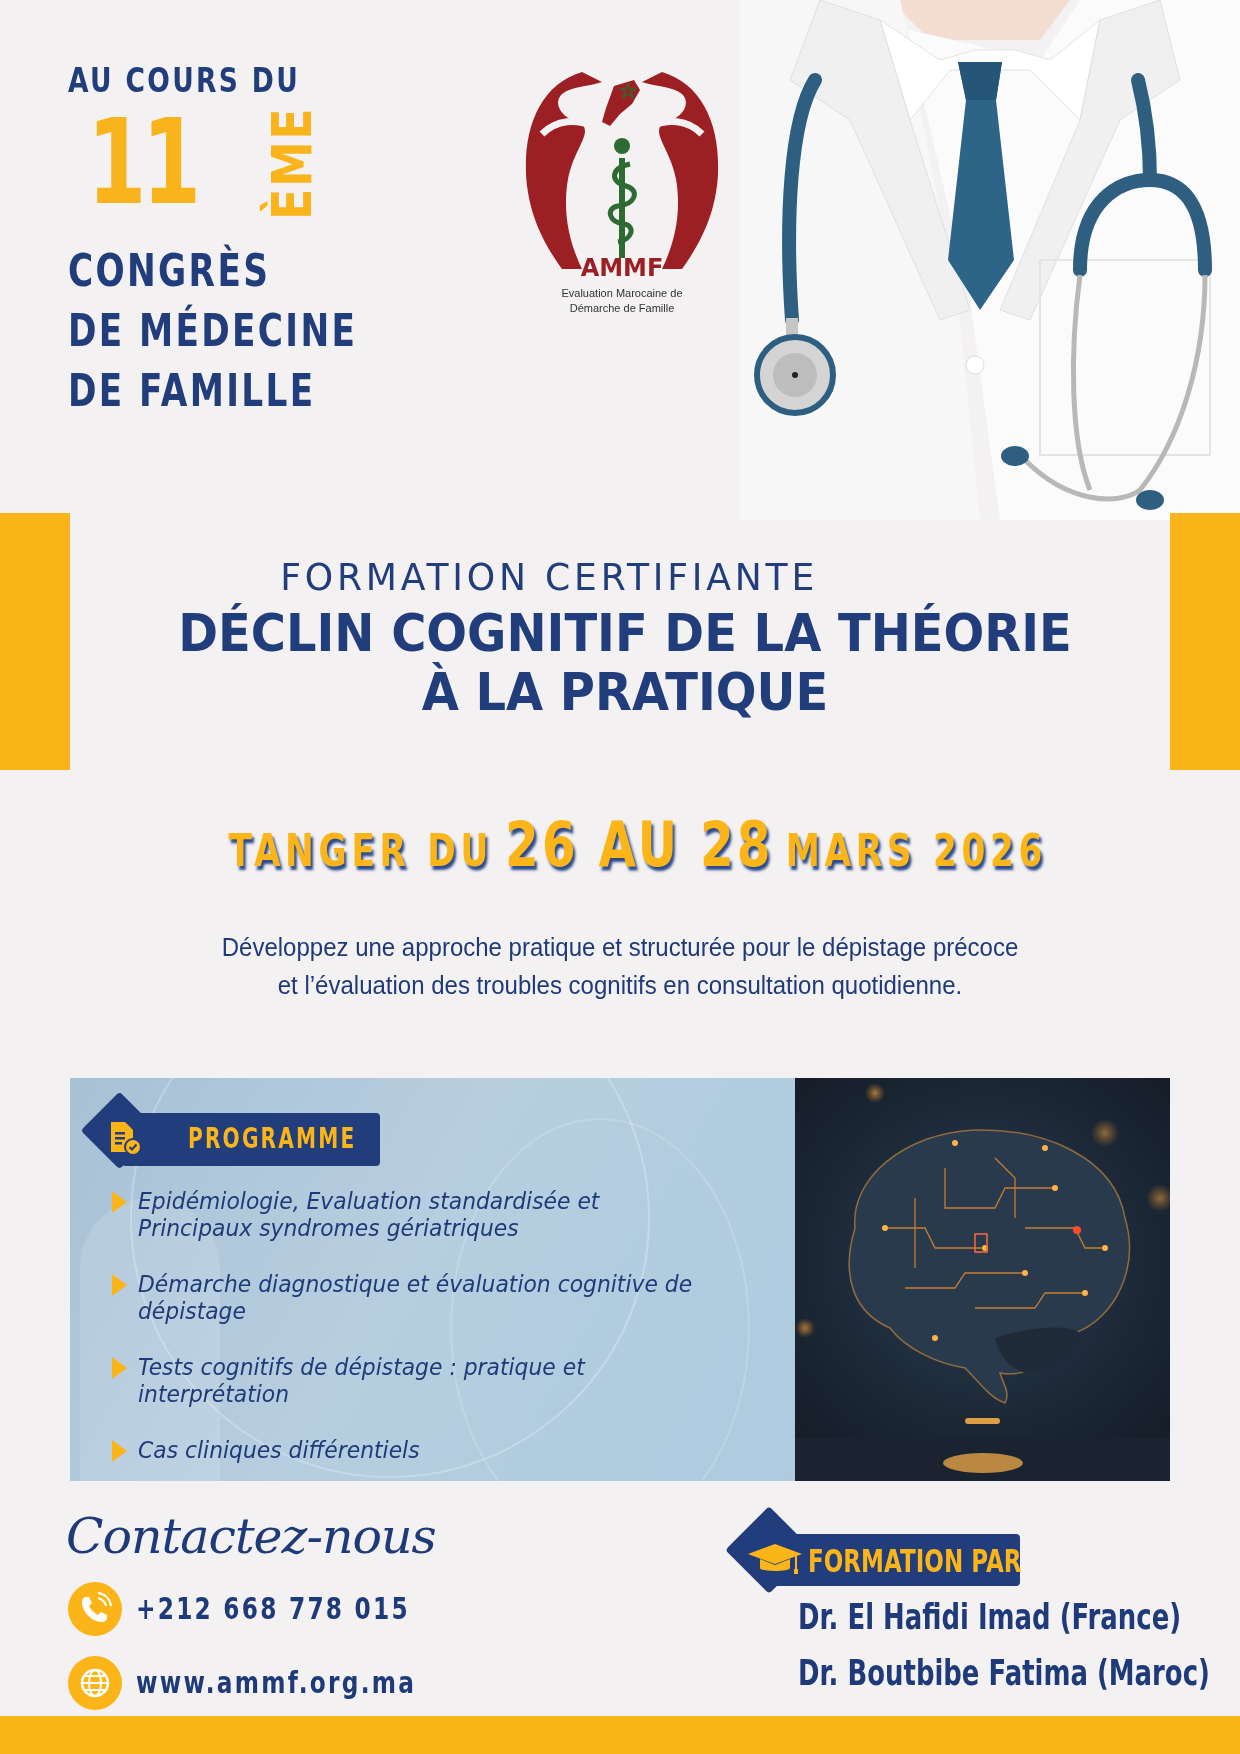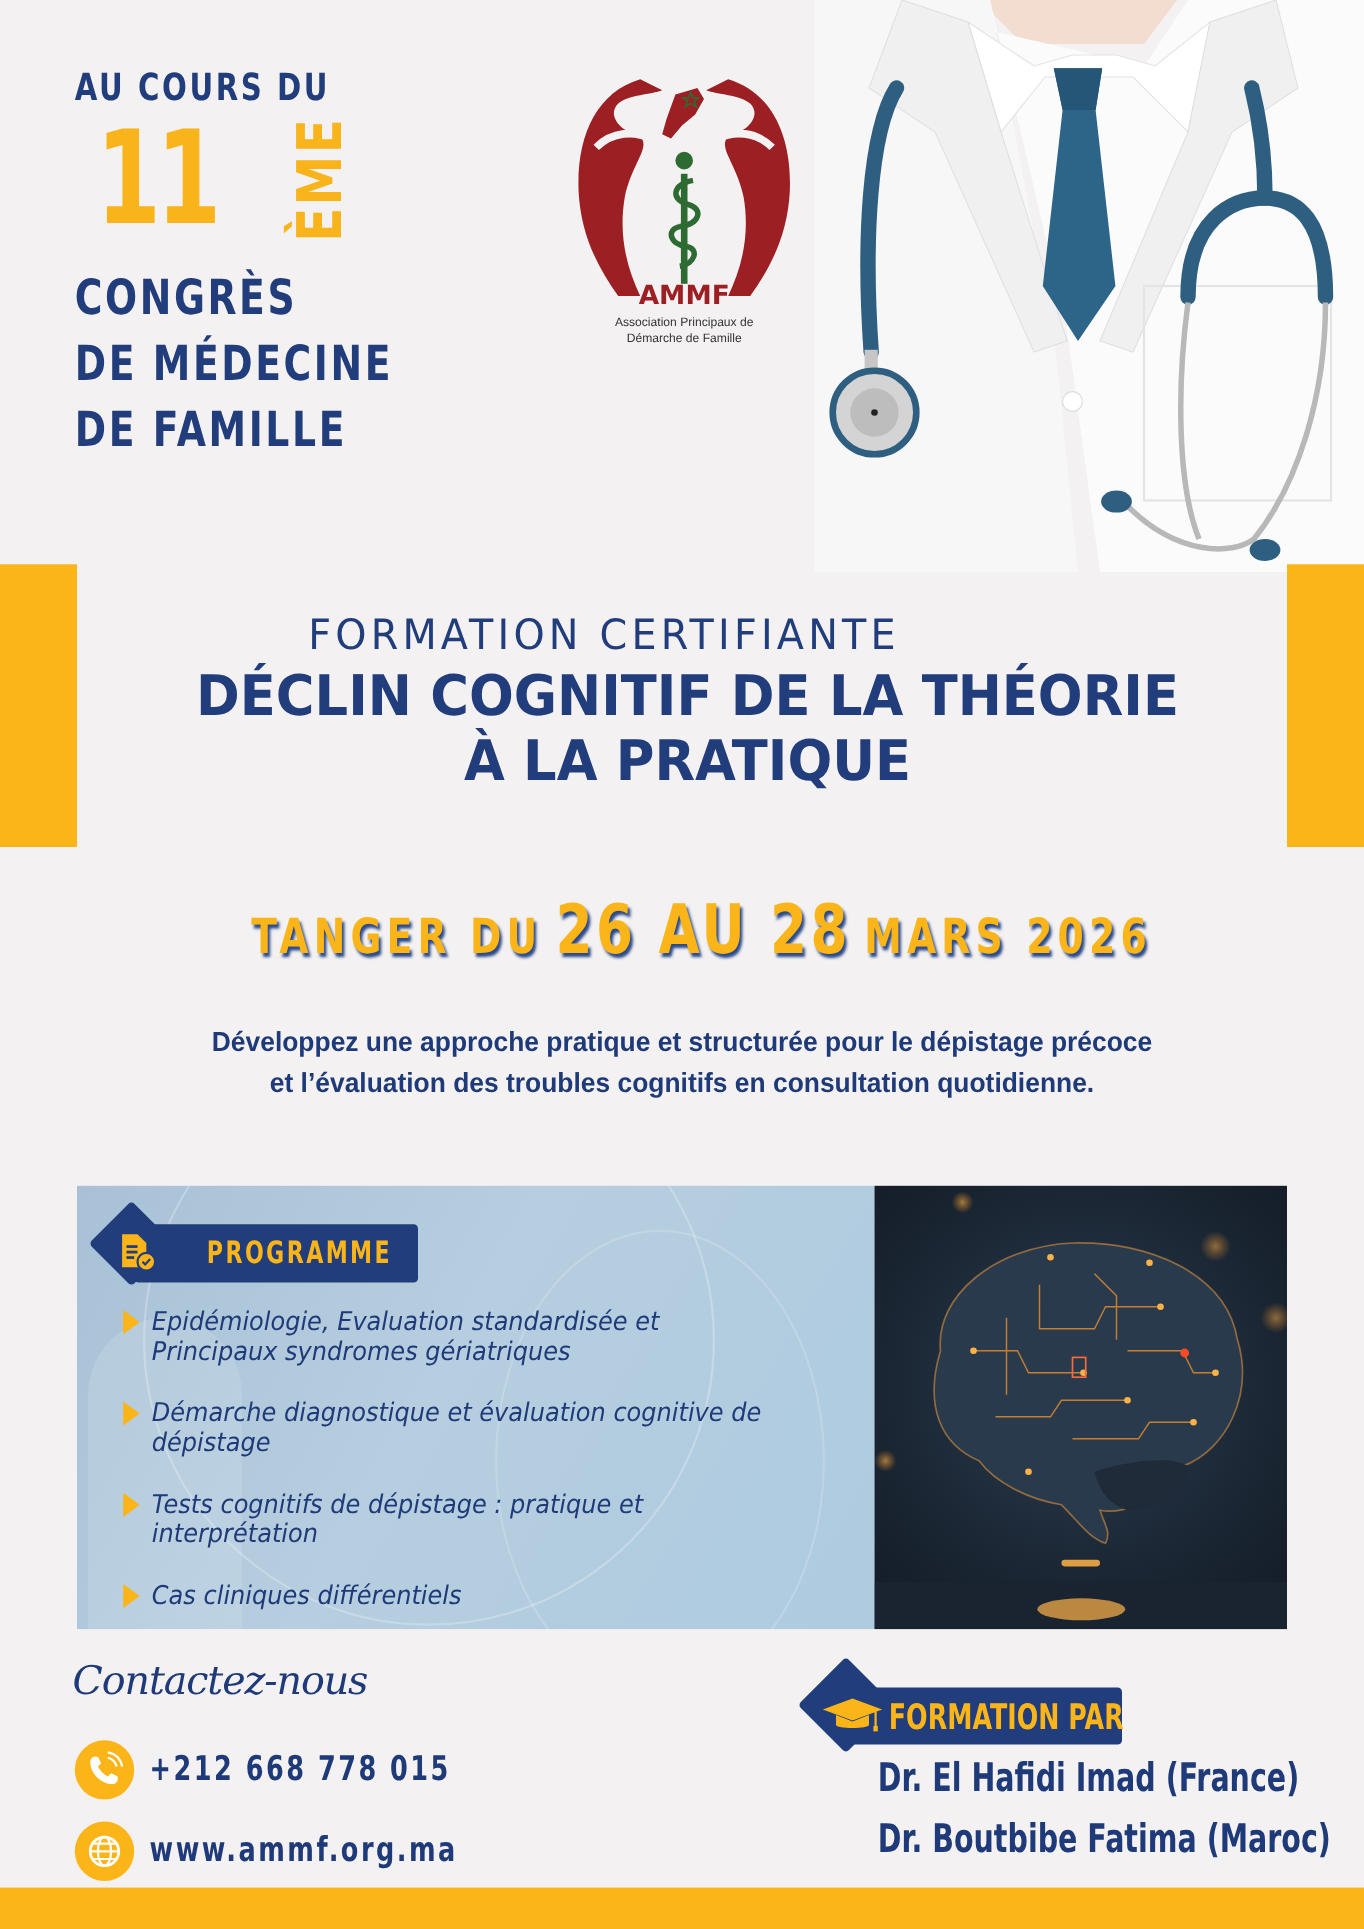--- a/index.html
+++ b/index.html
@@ -43,41 +43,41 @@
   .main-title { left: 0; width: 1188px; top: 604px; text-align: center; font-size: 51px; line-height: 59px; font-weight: bold; color: #213d7b; font-family: "DejaVu Sans", sans-serif; margin-left: 31px; }
   .main-title span { display: block; transform: scaleX(0.94); }
 
   
   .date-line { left: 0; width: 1240px; top: 808px; text-align: center; font-family: "DejaVu Sans", sans-serif; font-weight: bold; color: #fbb519; white-space: nowrap; padding-left: 35px; }
   .date-line .inner { display: inline-block; transform: scaleX(0.78); transform-origin: center; }
   .date-small { font-size: 44px; letter-spacing: 6px; text-shadow: 3px 4px 3px #2a4a8c; }
   .date-big { font-size: 62px; letter-spacing: 4px; text-shadow: 3px 4px 3px #2a4a8c; margin: 0 10px; }
 
   
-  .description { left: 0; width: 1240px; top: 928px; text-align: center; font-size: 25px; line-height: 38px; font-weight: bold; color: #1f3a78; }
+  .description { left: 0; width: 1240px; top: 928px; text-align: center; font-size: 25px; line-height: 38px; font-weight: normal; color: #1f3a78; }
   .description span { display: block; transform: scaleX(0.96); }
 
   
   .programme-panel { left: 70px; top: 1078px; width: 725px; height: 403px; background: linear-gradient(120deg, #a9c1d6 0%, #b6cedf 45%, #aecbe0 100%); overflow: hidden; }
   .panel-deco { position: absolute; border-radius: 50%; border: 2px solid rgba(255,255,255,0.25); }
   .prog-badge { left: 82px; top: 1092px; width: 300px; height: 78px; }
   .diamond { position: absolute; left: 0; top: 0; width: 55px; height: 55px; background: #213d7b; transform: translate(10px, 11px) rotate(45deg); border-radius: 4px; }
   .badge-bar { position: absolute; left: 40px; top: 21px; width: 258px; height: 53px; background: #213d7b; border-radius: 4px; }
   .badge-label { position: absolute; font-family: "DejaVu Sans", sans-serif; font-weight: bold; color: #fbb519; white-space: nowrap; transform-origin: left center; }
   .prog-label { left: 106px; top: 30px; font-size: 28px; letter-spacing: 3px; transform: scaleX(0.72); }
   .prog-list { left: 112px; top: 1188px; width: 680px; }
   .prog-item { position: relative; padding-left: 26px; margin-bottom: 29px; font-style: italic; font-size: 23.5px; line-height: 27px; color: #1f3a78; font-family: "DejaVu Sans", sans-serif; }
   .prog-item .txt { display: block; transform: scaleX(0.93); transform-origin: left top; }
   .bullet { position: absolute; left: 0; top: 3px; width: 0; height: 0; border-top: 11px solid transparent; border-bottom: 11px solid transparent; border-left: 15px solid #fbb519; }
 
   
   .brain { left: 795px; top: 1078px; width: 375px; height: 403px; overflow: hidden; background: radial-gradient(circle at 50% 45%, #2c3e52 0%, #1c2836 55%, #121a24 100%); }
 
   
-  .contact-title { left: 66px; top: 1508px; font-family: "DejaVu Serif", serif; font-style: italic; font-size: 36px; color: #1f3a78; letter-spacing: -1px; }
+  .contact-title { left: 66px; top: 1508px; font-family: "DejaVu Serif", serif; font-style: italic; font-size: 49px; color: #1f3a78; letter-spacing: -1px; }
   .contact-row { left: 68px; height: 56px; }
   .contact-row.phone { top: 1582px; }
   .contact-row.web { top: 1656px; }
   .circle-icon { position: absolute; left: 0; top: 0; width: 54px; height: 54px; border-radius: 50%; background: #fbb519; }
   .contact-text { position: absolute; left: 68px; top: 8px; font-family: "DejaVu Sans", sans-serif; font-weight: bold; font-size: 31px; color: #1f3a78; letter-spacing: 3px; transform: scaleX(0.75); transform-origin: left top; white-space: nowrap; }
 
   
   .fp-badge { left: 726px; top: 1505px; width: 300px; height: 90px; }
   .fp-diamond { position: absolute; left: 0; top: 0; width: 62px; height: 62px; background: #213d7b; transform: translate(12px, 14px) rotate(45deg); border-radius: 4px; }
   .fp-bar { position: absolute; left: 45px; top: 29px; width: 249px; height: 52px; background: #213d7b; border-radius: 4px; }
@@ -110,21 +110,21 @@
 
     <path d="M92 22 L112 16 L118 26 L110 40 L98 50 L88 62 L80 58 L84 44 Z" fill="#9c1f24"></path>
     <polygon points="106,20 108,25 113,25 109,28 111,33 106,30 101,33 103,28 99,25 104,25" fill="none" stroke="#2e6b32" stroke-width="1.5"></polygon>
 
     <circle cx="100" cy="82" r="8" fill="#2e6b32"></circle>
     <rect x="97" y="94" width="6" height="100" fill="#2e6b32"></rect>
     <path d="M108 100 C88 104 88 118 104 122 C118 126 114 140 96 142 C84 144 86 158 102 160 C114 162 110 176 96 178" stroke="#2e6b32" stroke-width="5" fill="none"></path>
 
     <text x="100" y="212" text-anchor="middle" font-family="DejaVu Sans, sans-serif" font-weight="bold" font-size="24" fill="#9c1f24">AMMF</text>
   </svg>
-  <div class="logo-text" style="top:222px;">Association Principaux de</div>
+  <div class="logo-text" style="top:222px;">Evaluation Marocaine de</div>
   <div class="logo-text" style="top:237px;">Démarche de Famille</div>
 </div>
 
 <div class="abs doctor">
   <svg width="500" height="520" viewBox="0 0 500 520">
     <rect width="500" height="520" fill="#f3f1f1"></rect>
 
     <path d="M150 0 L330 0 L300 40 L190 40 Z" fill="#f2ddd0"></path>
 
     <path d="M40 0 L160 0 L230 300 L260 520 L500 520 L500 0 L340 0 L300 60 Z" fill="#fbfbfb"></path>

